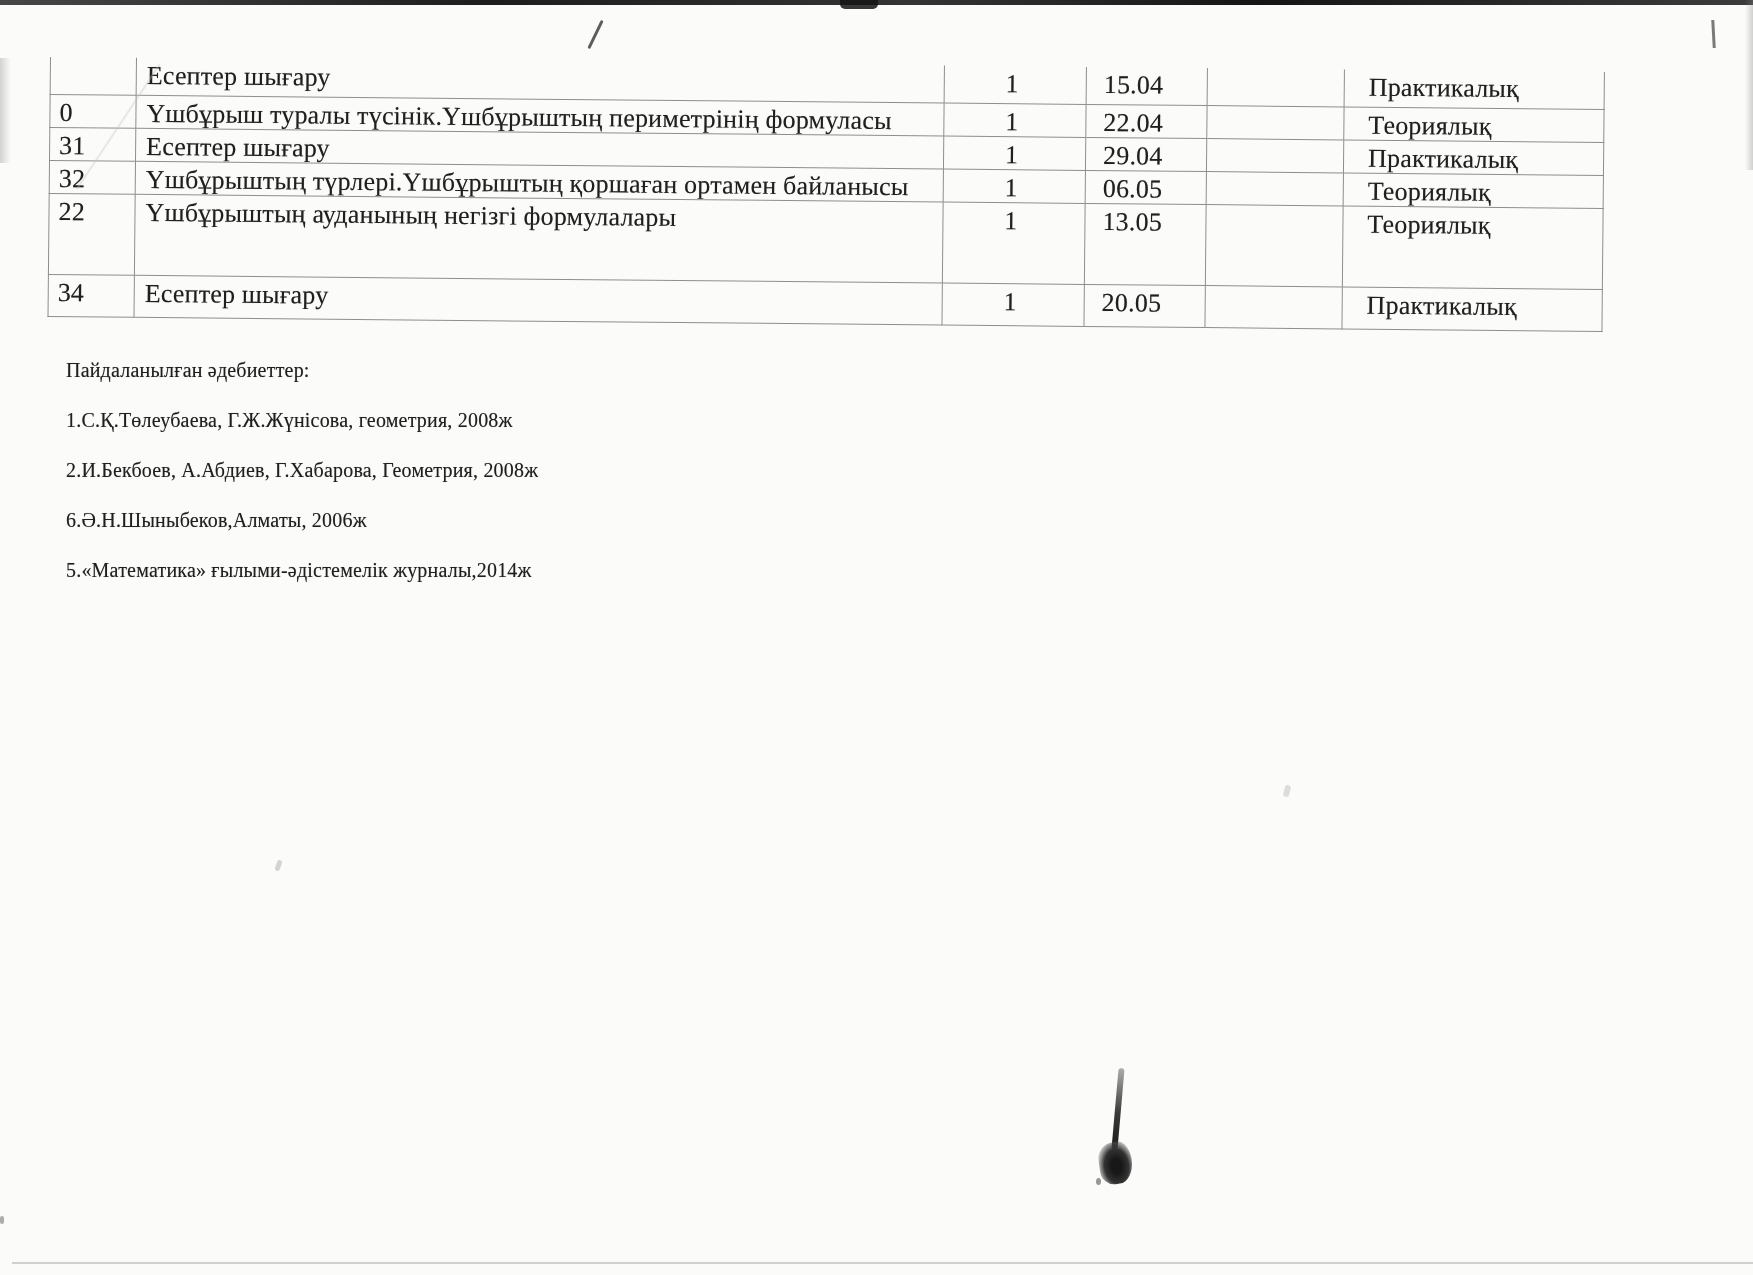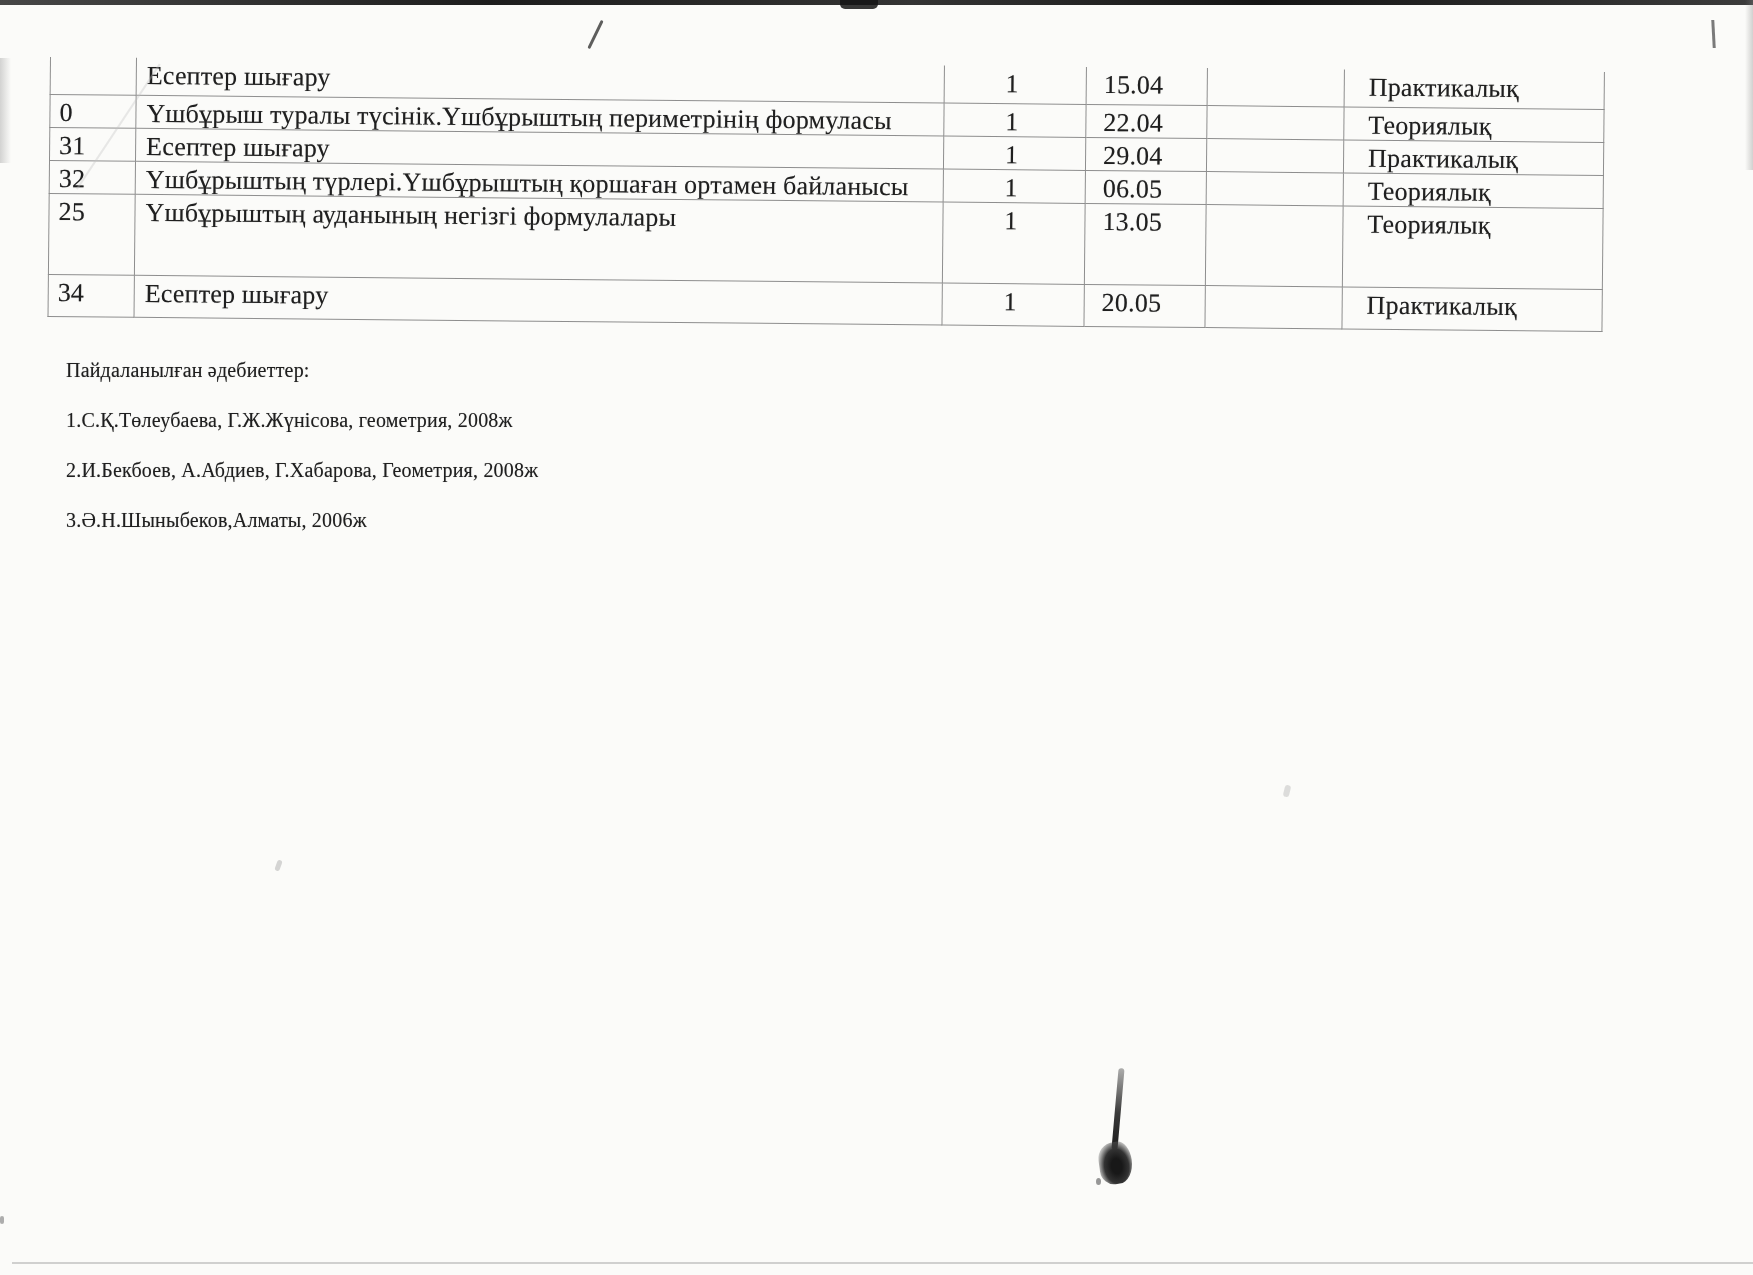--- a/index.html
+++ b/index.html
@@ -154,21 +154,21 @@
       <div class="cell c-blank r2"></div>
       <div class="cell c-type r2">Практикалық</div>
 
       <div class="cell c-num r3">32</div>
       <div class="cell c-topic r3">Үшбұрыштың түрлері.Үшбұрыштың қоршаған ортамен байланысы</div>
       <div class="cell c-hours r3">1</div>
       <div class="cell c-date r3">06.05</div>
       <div class="cell c-blank r3"></div>
       <div class="cell c-type r3">Теориялық</div>
 
-      <div class="cell c-num r4">25</div>
+      <div class="cell c-num r4">22</div>
       <div class="cell c-topic r4">Үшбұрыштың ауданының негізгі формулалары</div>
       <div class="cell c-hours r4">1</div>
       <div class="cell c-date r4">13.05</div>
       <div class="cell c-blank r4"></div>
       <div class="cell c-type r4">Теориялық</div>
 
       <div class="cell c-num r5">34</div>
       <div class="cell c-topic r5">Есептер шығару</div>
       <div class="cell c-hours r5">1</div>
       <div class="cell c-date r5">20.05</div>
@@ -176,21 +176,22 @@
       <div class="cell c-type r5">Практикалық</div>
 
     </div>
     <div class="fold-crease"></div>
   </div>
 
   <div class="refs">
     <div class="heading">Пайдаланылған әдебиеттер:</div>
     <div class="item">1.С.Қ.Төлеубаева, Г.Ж.Жүнісова, геометрия, 2008ж</div>
     <div class="item">2.И.Бекбоев, А.Абдиев, Г.Хабарова, Геометрия, 2008ж</div>
-    <div class="item">3.Ә.Н.Шыныбеков,Алматы, 2006ж</div>
+    <div class="item">6.Ә.Н.Шыныбеков,Алматы, 2006ж</div>
+    <div class="item">5.«Математика» ғылыми-әдістемелік журналы,2014ж</div>
   </div>
 
   <div class="pen-slash"></div>
   <div class="right-edge-mark"></div>
   <div class="right-edge-shade"></div>
   <div class="left-fold-shade"></div>
 
   <div class="ink-blot">
     <div class="ink-streak"></div>
     <div class="ink-pool"></div>

